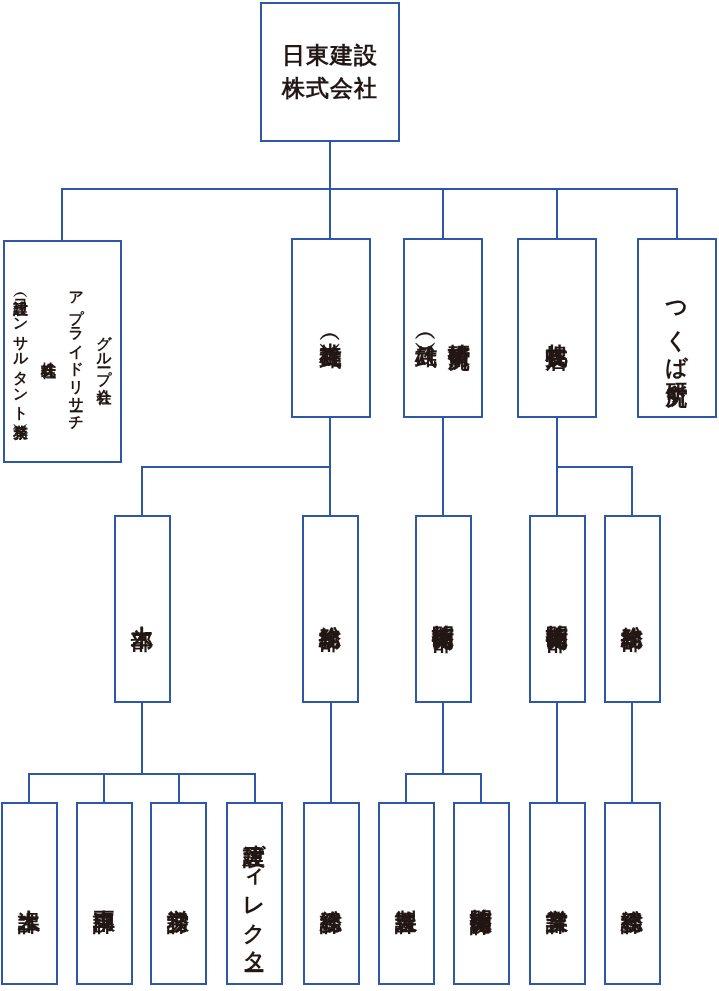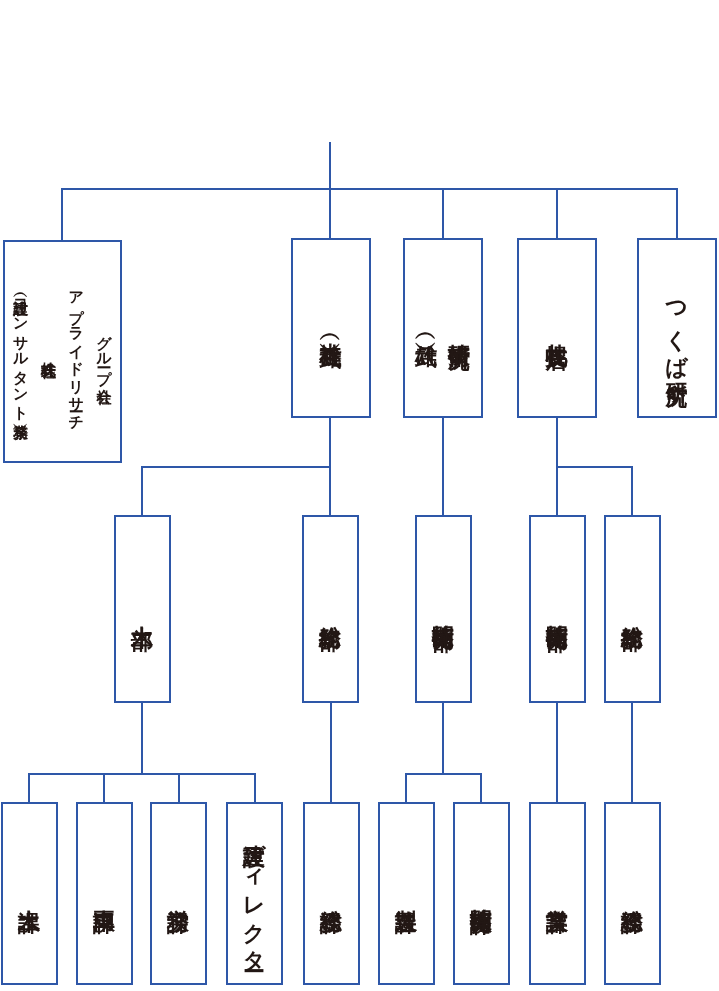--- a/index.html
+++ b/index.html
@@ -131,20 +131,26 @@
   <div class="l" id="l-drop-romu-ka"></div>
   <div class="l" id="l-drop-director"></div>
   <div class="l" id="l-soumu-ho-trunk"></div>
   <div class="l" id="l-gikaihatsu-inst-trunk"></div>
   <div class="l" id="l-gikaihatsu-bus"></div>
   <div class="l" id="l-drop-seizo-ka"></div>
   <div class="l" id="l-drop-gikaihatsu-ka"></div>
   <div class="l" id="l-gikaihatsu-sap-trunk"></div>
   <div class="l" id="l-soumu-sap-trunk"></div>
 
+  <div class="box" id="b-root">
+    <div class="htext">
+      <span>日東建設</span>
+      <span>株式会社</span>
+    </div>
+  </div>
 
   <div class="box" id="b-group">
     <div class="vt small">
       <span>グループ会社</span>
       <span>アプライドリサーチ</span>
       <span>株式会社</span>
       <span>（建設コンサルタント業務）</span>
     </div>
   </div>
 

